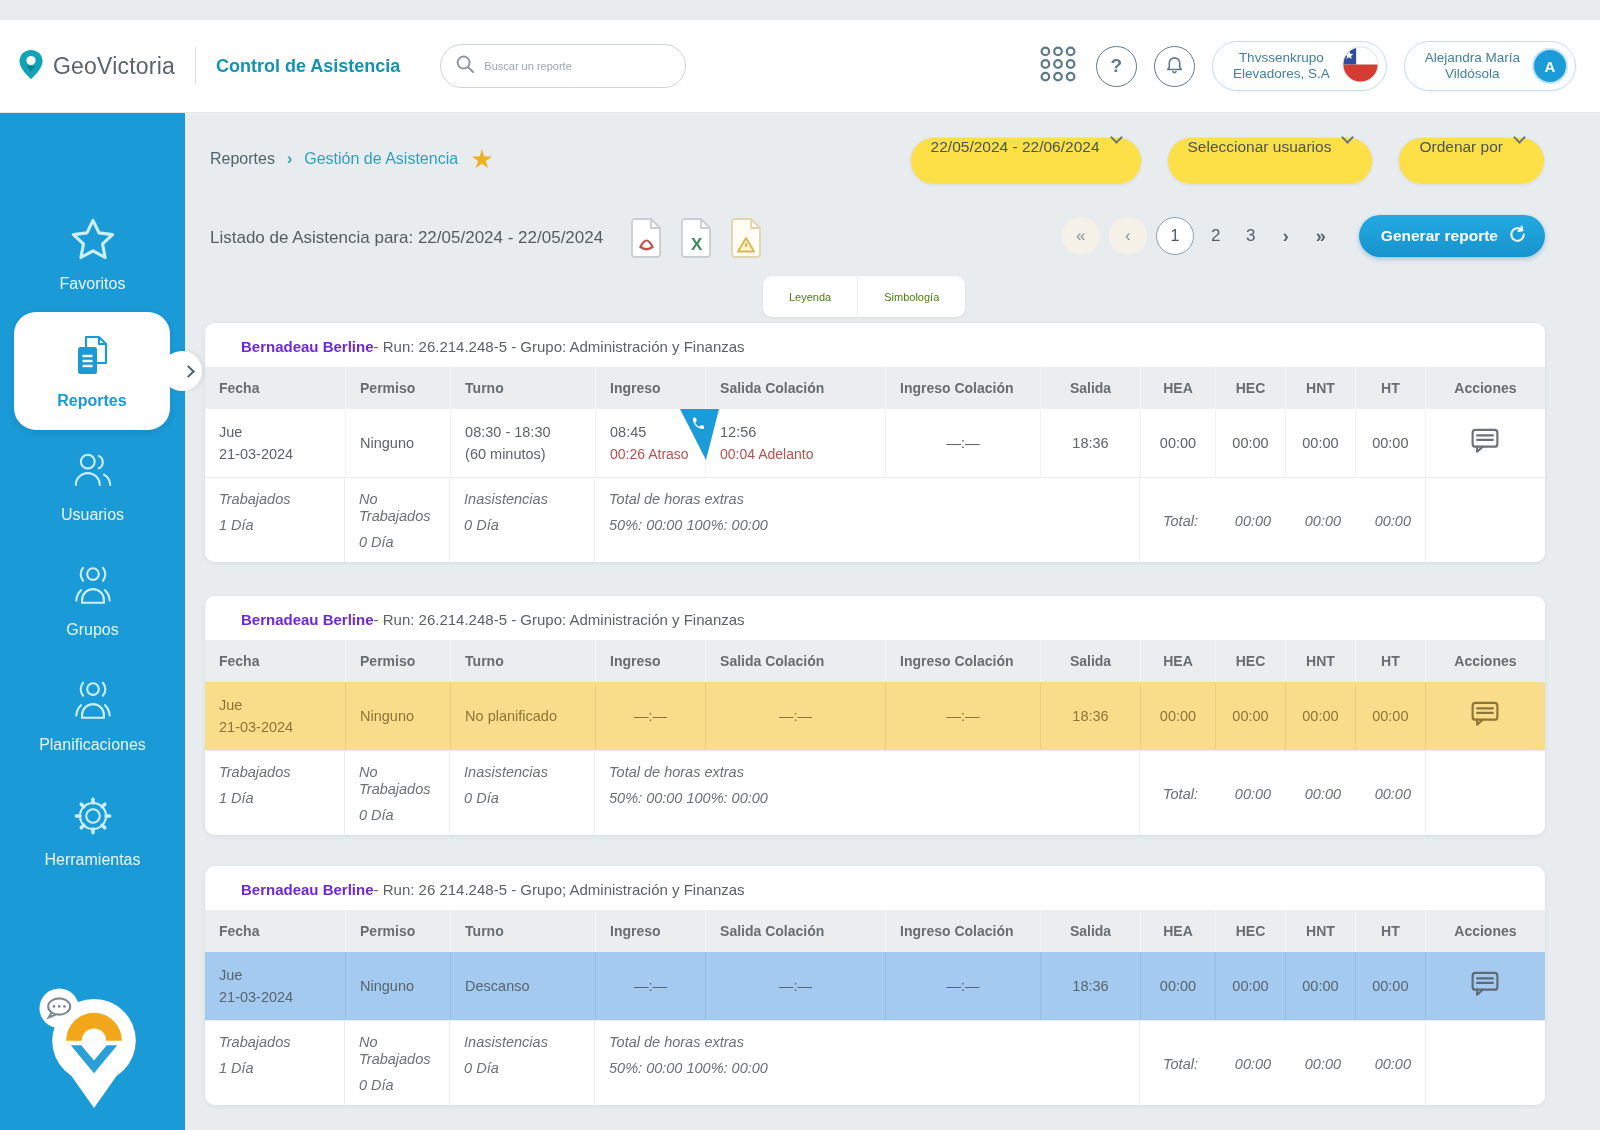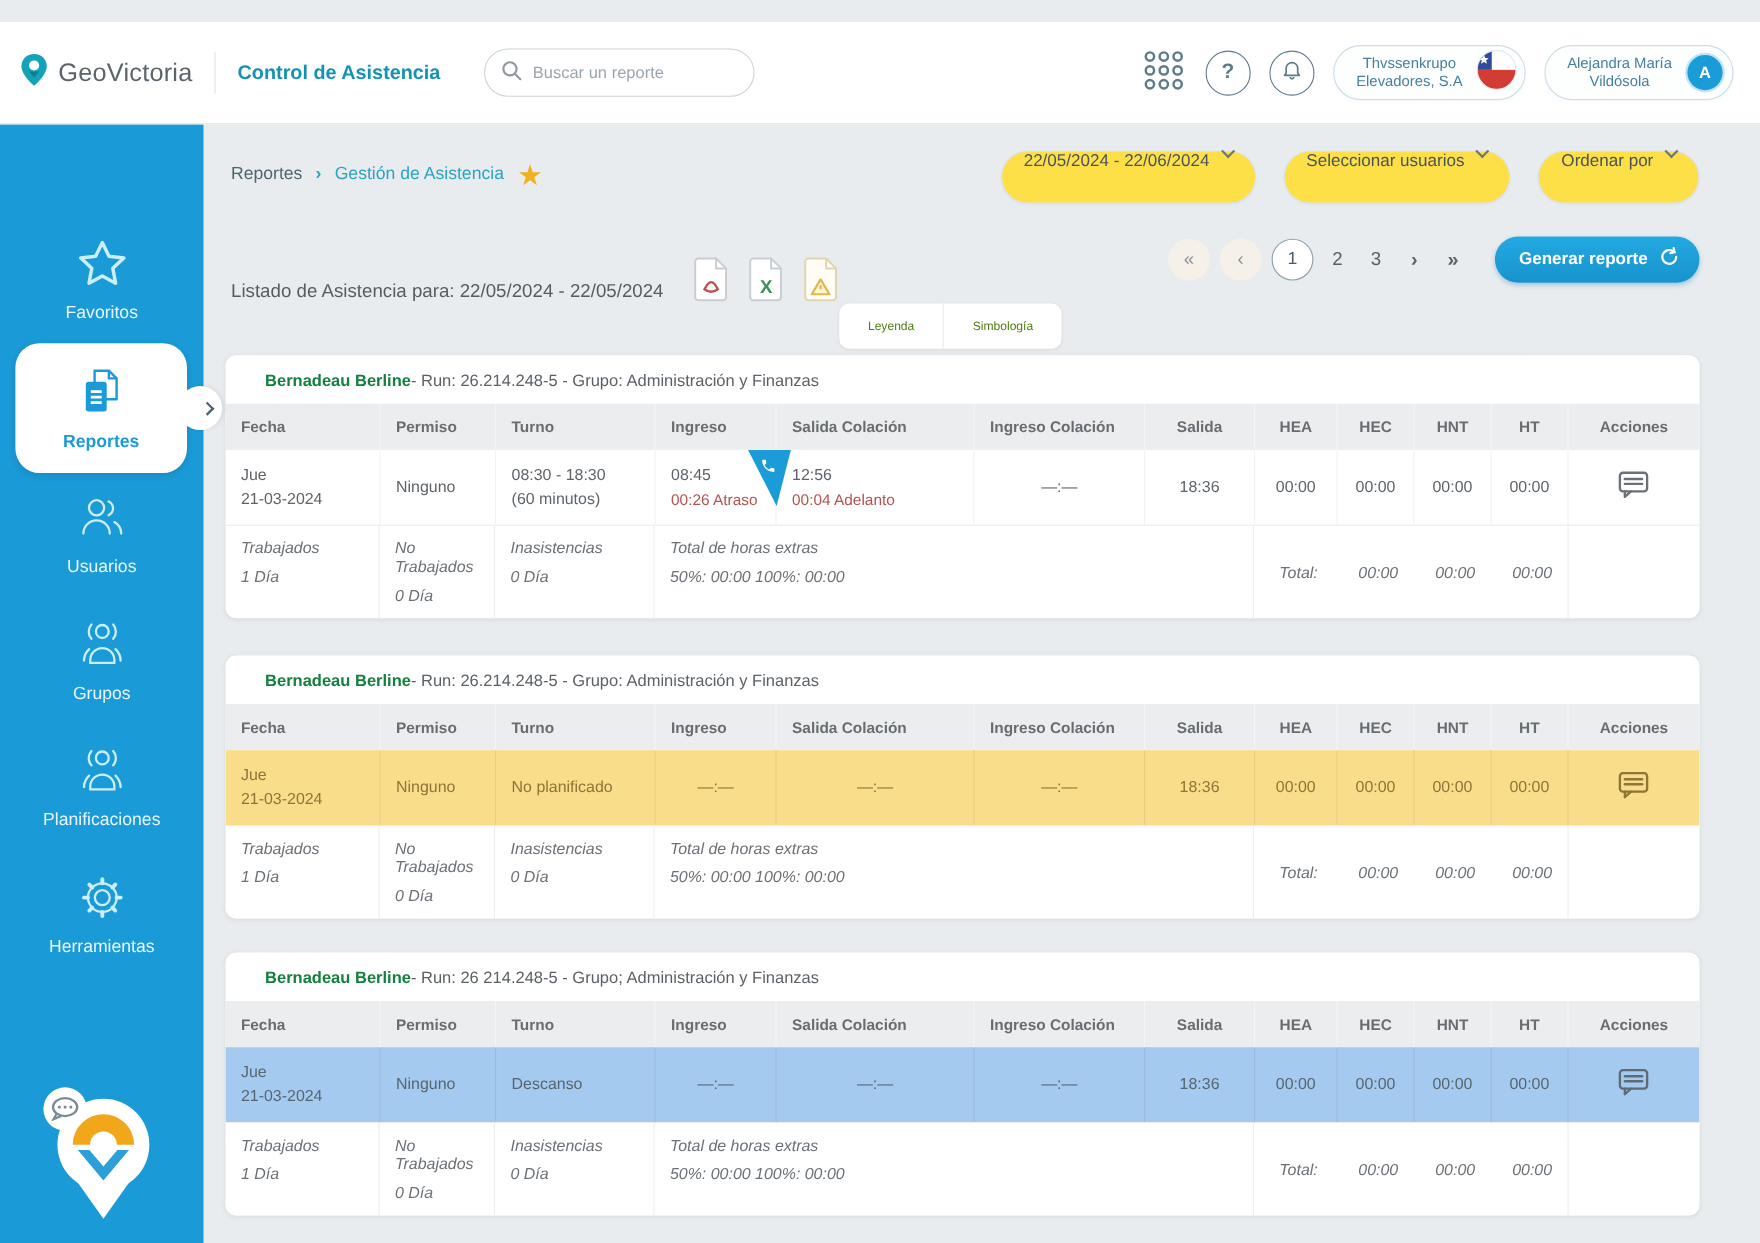--- a/index.html
+++ b/index.html
@@ -10,21 +10,21 @@
 
   
   .topbar { position:absolute; top:0; left:0; width:1600px; height:93px; background:#ffffff;
             border-bottom:1px solid #e2e7ea; display:flex; align-items:center; z-index:10; }
   .logo { display:flex; align-items:center; gap:9px; margin-left:18px; }
   .logo-text { font-size:23px; color:#5a646b; letter-spacing:0.2px; }
   .top-divider { width:1px; height:38px; background:#dfe3e6; margin:0 20px; }
   .app-title { font-size:18px; font-weight:700; color:#1492b4; }
   .search-pill { margin-left:40px; width:246px; height:44px; border:1.5px solid #ccd4d9; border-radius:22px;
                  display:flex; align-items:center; padding:0 14px; gap:9px; background:#fff; }
-  .search-pill input { border:none; outline:none; flex:1; font-size:15px; color:#55606a;
+  .search-pill input { border:none; outline:none; flex:1; font-size:11px; color:#55606a;
                        font-family:"Liberation Sans",sans-serif; background:transparent; }
   .search-pill input::placeholder { color:#9aa6ad; }
   .top-right { margin-left:auto; display:flex; align-items:center; gap:17px; margin-right:24px; }
   .round-btn { width:41px; height:41px; border:1.8px solid #5f7b88; border-radius:50%;
                display:flex; align-items:center; justify-content:center; color:#5f7b88;
                font-size:19px; font-weight:700; background:#fff; }
   .id-pill { height:50px; border:1.6px solid #c9dde8; border-radius:25px; background:#fdfefe;
              display:flex; align-items:center; padding:4px 7px 4px 20px; gap:12px;
              box-shadow:0 1px 2px rgba(40,70,90,0.05); }
   .id-pill .two-line { text-align:center; font-size:13.5px; line-height:16px; color:#47809c; }
@@ -56,21 +56,21 @@
   .bc-current { color:#2ba3c0; }
   .bc-star { color:#eeb220; font-size:26px; line-height:20px; }
 
   .filters { position:absolute; top:24px; right:55px; display:flex; gap:25px; }
   .filter-pill { height:48px; background:#fde047; border:1px solid #dde2e6; border-radius:24px;
                  display:flex; align-items:flex-start; gap:12px; padding:0 20px; font-size:15.5px; color:#4a535a;
                  box-shadow:0 1px 2px rgba(40,60,80,0.05); }
   .chev-down { width:9px; height:9px; border-right:2px solid #6b767d; border-bottom:2px solid #6b767d;
                transform:rotate(45deg); margin-top:-5px; }
 
-  .report-line { position:absolute; left:25px; top:120px; display:flex; align-items:flex-end; gap:13px; }
+  .report-line { position:absolute; left:25px; top:104px; display:flex; align-items:center; gap:13px; }
   .report-label { font-size:17px; color:#565c61; margin-right:12px; }
   .doc-btn { width:37px; height:42px; }
 
   .actions { position:absolute; top:102px; right:55px; display:flex; align-items:center; gap:9px; }
   .pg-circle { width:38px; height:38px; border-radius:50%; display:flex; align-items:center;
                justify-content:center; font-size:17px; }
   .pg-disabled { background:#f6f1e8; color:#8a9199; }
   .pg-current { background:#fff; border:1.5px solid #8fa0ac; color:#4c5a64; font-size:16px; }
   .pg-num { width:26px; text-align:center; color:#545f68; font-size:17px; }
   .pg-arrow { width:26px; text-align:center; color:#5a646d; font-size:18px; font-weight:700; }
@@ -83,21 +83,21 @@
           display:flex; align-items:stretch; box-shadow:0 1px 3px rgba(50,70,90,0.08); }
   .tab { padding:0 26px; display:flex; align-items:center; font-size:11px; color:#4d7c0f; }
   .tab + .tab { border-left:1px solid #ececec; }
 
   
   .card { position:absolute; left:20px; width:1340px; background:#fdfefe; border-radius:10px;
           box-shadow:0 1px 4px rgba(60,75,90,0.10); overflow:hidden; }
   .card-1 { top:210px; } .card-2 { top:483px; } .card-3 { top:753px; }
 
   .card-title { padding:15px 14px 12px 36px; font-size:15px; color:#5b6166; background:#fff; }
-  .card-title .emp { font-weight:700; color:#15803d; }
+  .card-title .emp { font-weight:700; color:#6d28d9; }
 
   .grid-cols { display:grid;
     grid-template-columns:10.45% 7.84% 10.82% 8.21% 13.43% 11.57% 7.46% 5.6% 5.22% 5.22% 5.22% auto; }
 
   .thead { background:#ebedee; }
   .hcell { font-weight:700; font-size:14px; color:#686d72; padding:13px 6px 13px 14px;
            border-left:1px solid #f4f5f6; white-space:nowrap; }
   .hcell:first-child { border-left:none; }
   .hcell.ctr { text-align:center; padding-left:3px; padding-right:3px; }
 

